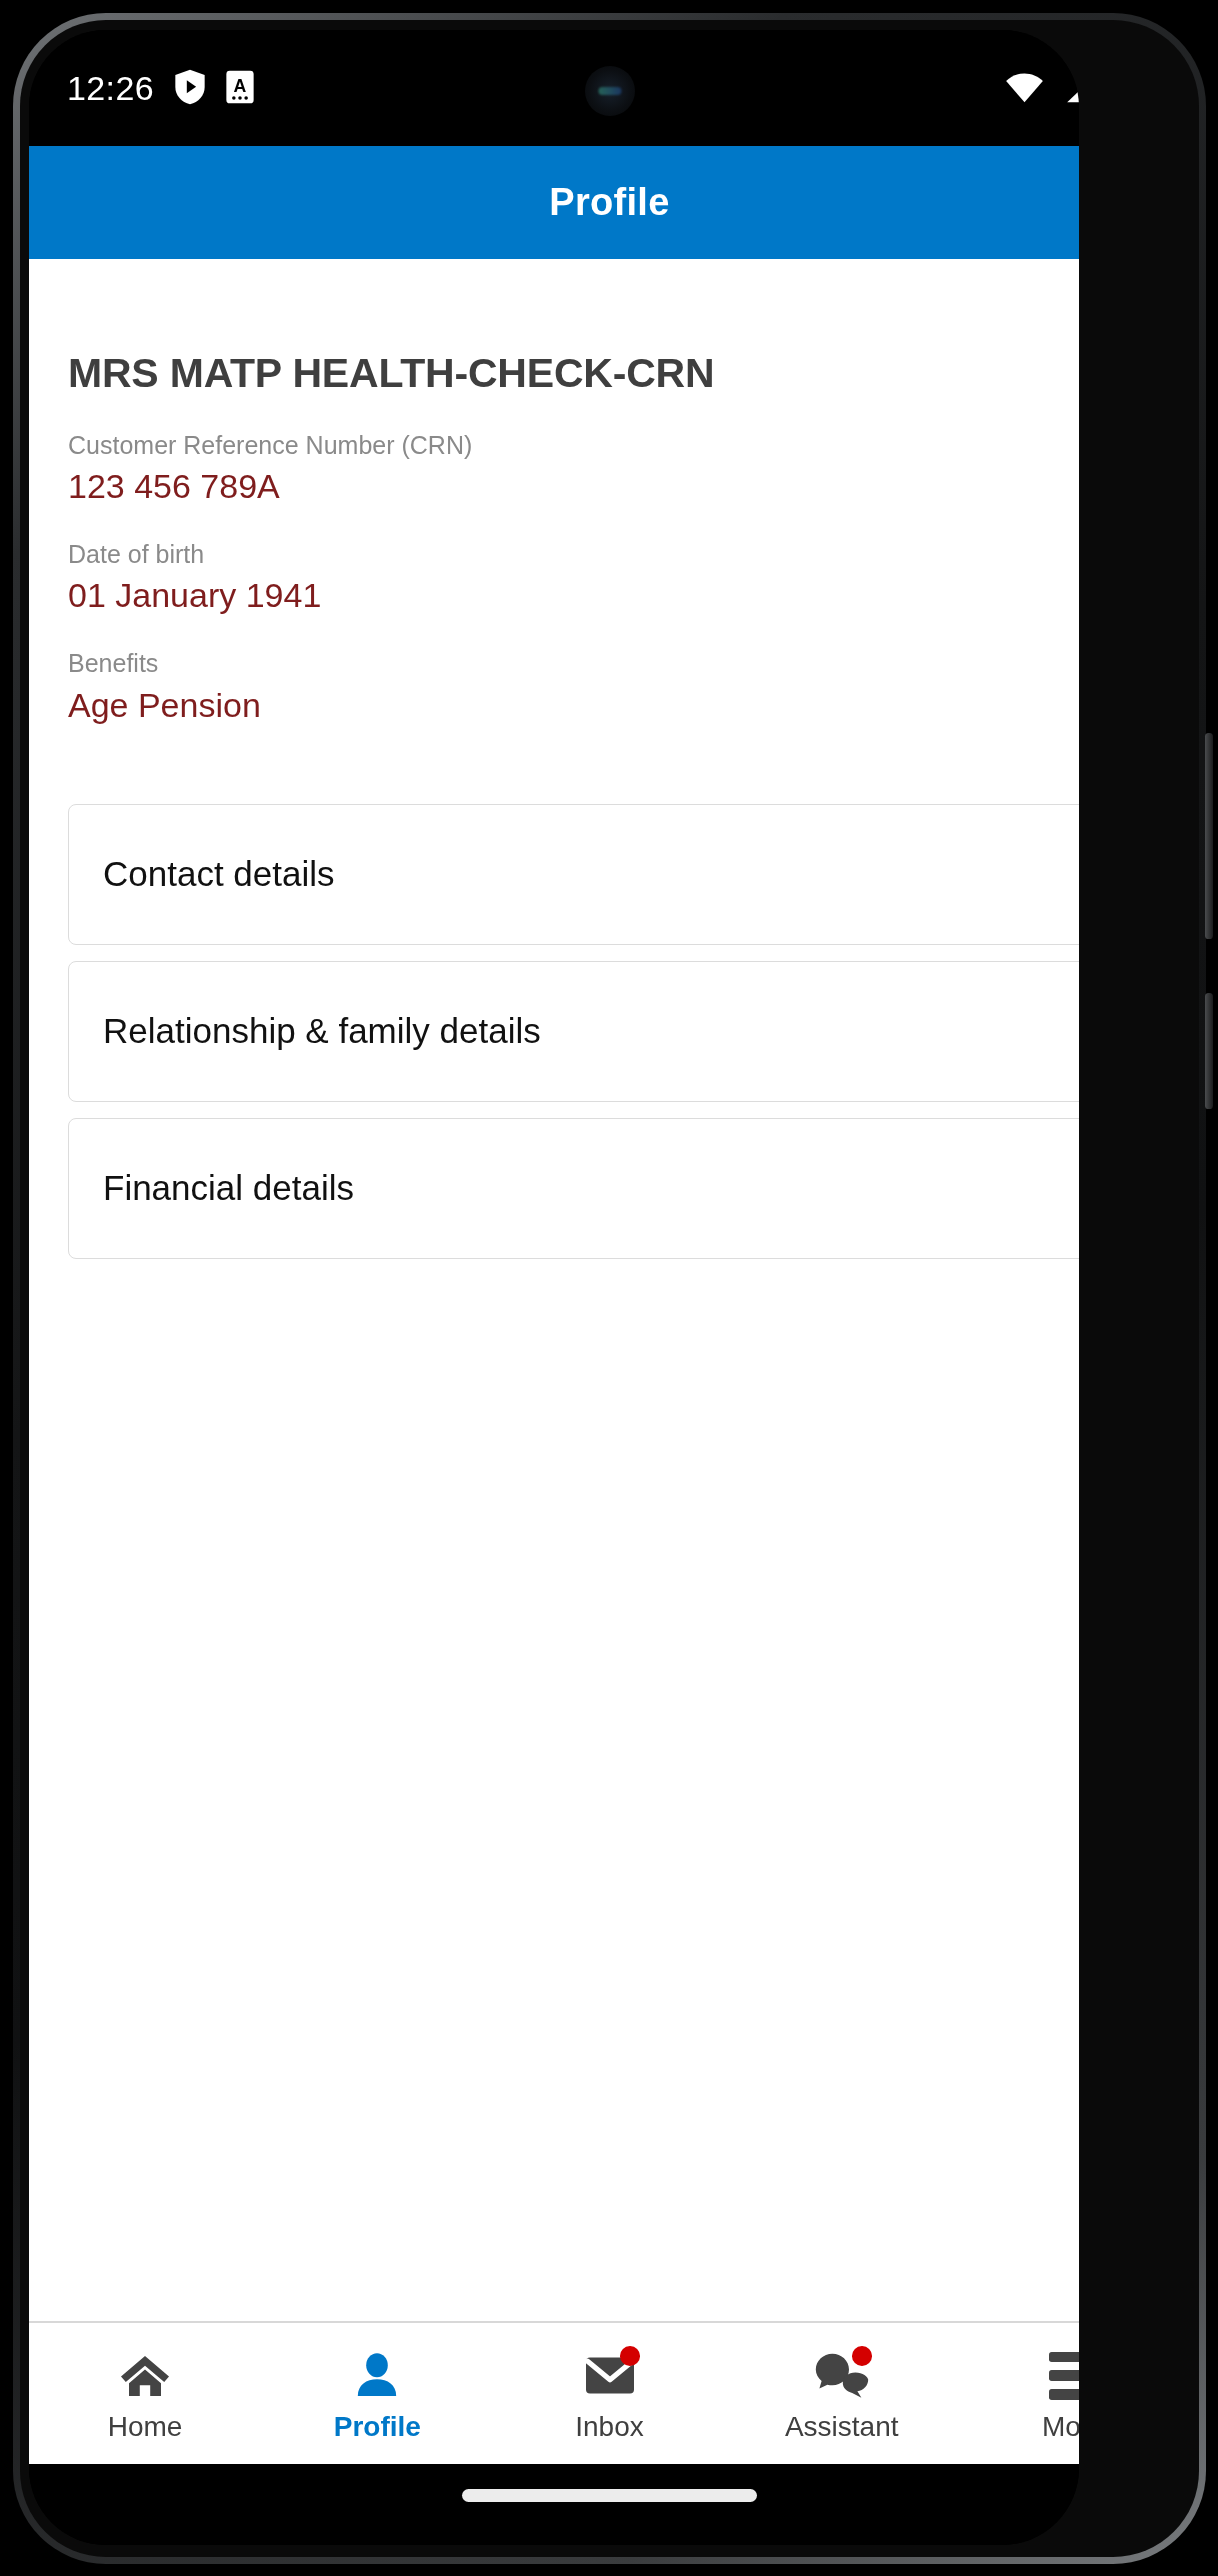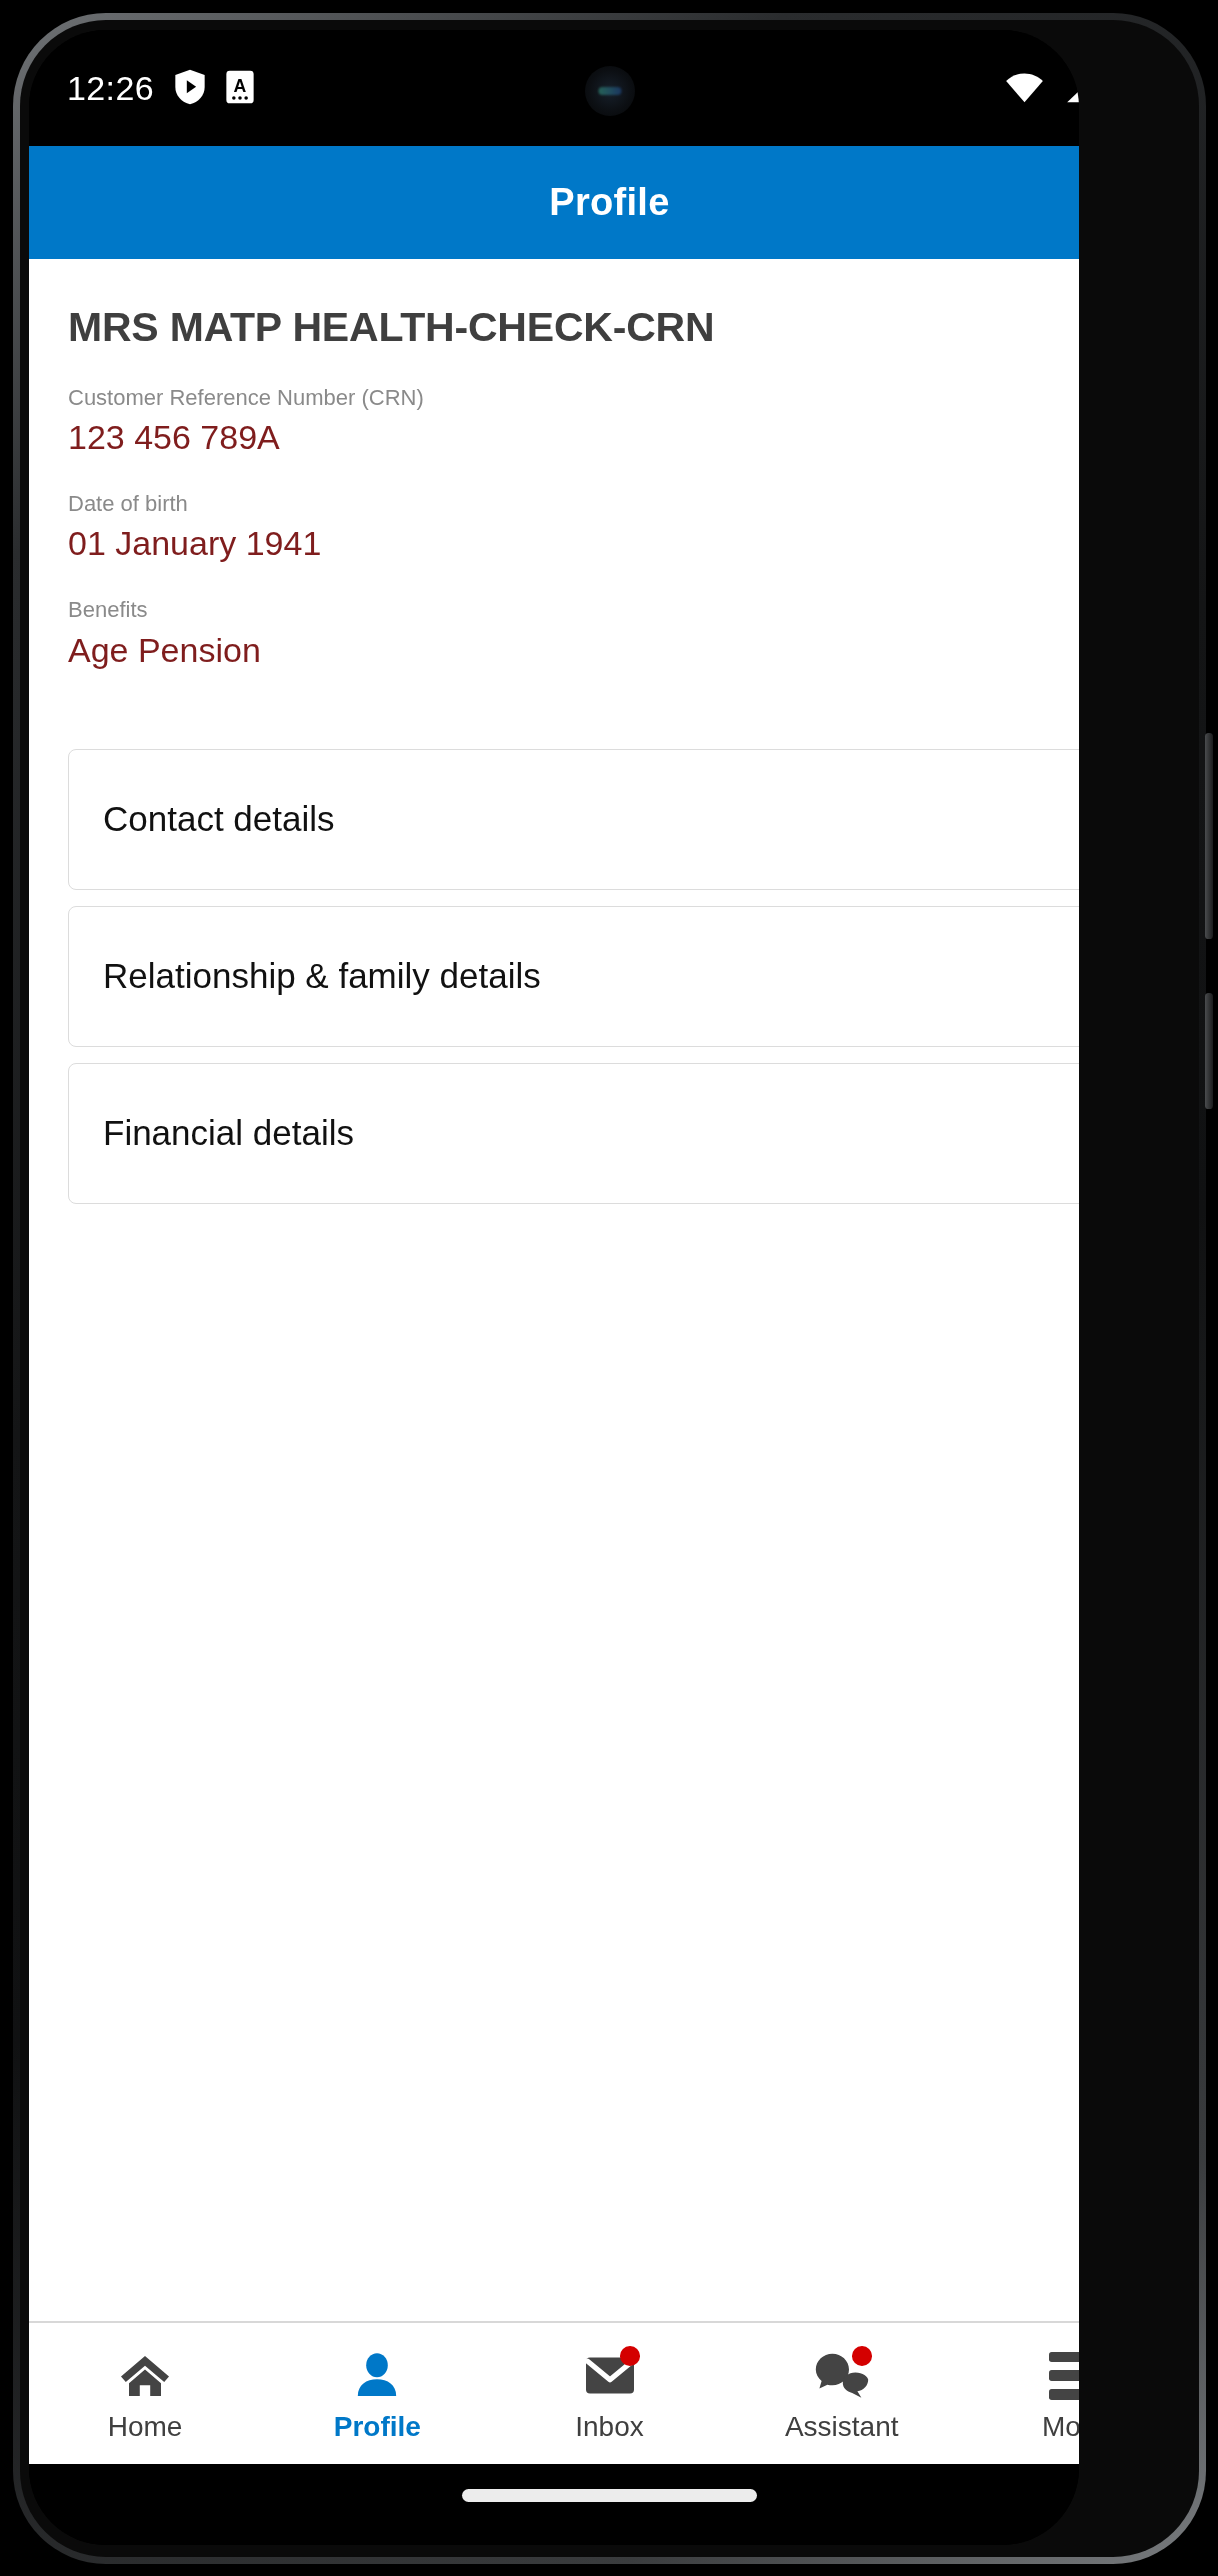--- a/index.html
+++ b/index.html
@@ -79,28 +79,28 @@
   .help-btn span{
     color:var(--brand,#0078c8); font-size:41px; font-weight:bold; line-height:1;
     margin-top:-1.8px;
   }
 
   
   .content{
     position:absolute; left:0; top:229px; width:1161px; height:2062px;
     background:#fff; overflow:hidden;
   }
-  .content-pad{ padding:45px 39px 12px 39px; }
+  .content-pad{ padding:45px 39px 12px 39px;margin-top:46px; }
 
   .person-name{
     font-size:41px; font-weight:bold; color:#3f3f3f;
     letter-spacing:-0.2px; white-space:nowrap;
   }
   .field{ margin-top:34px; }
-  .field-label{ font-size:22px; color:#8a8a8a; }
+  .field-label{ font-size:25px; color:#8a8a8a; }
   .field-value{ font-size:34px; color:#7f1d1d; margin-top:7.2px; }
 
   .card-list{ margin-top:79px; display:flex; flex-direction:column; gap:16px; }
   .card{
     height:141px; border:1.8px solid #dcdcdc; border-radius:8px;
     background:#fff; display:flex; align-items:center;
     padding:0 30px 0 34px; cursor:pointer;
   }
   .card-label{ font-size:35px; color:#111; }
   .card-chevron{ margin-left:auto; display:flex; align-items:center; }

